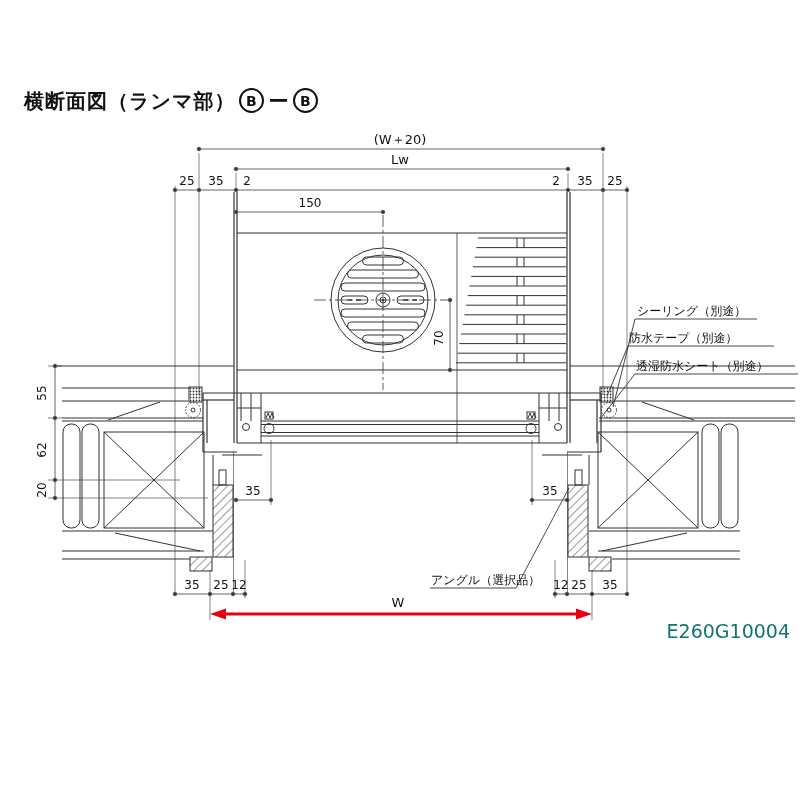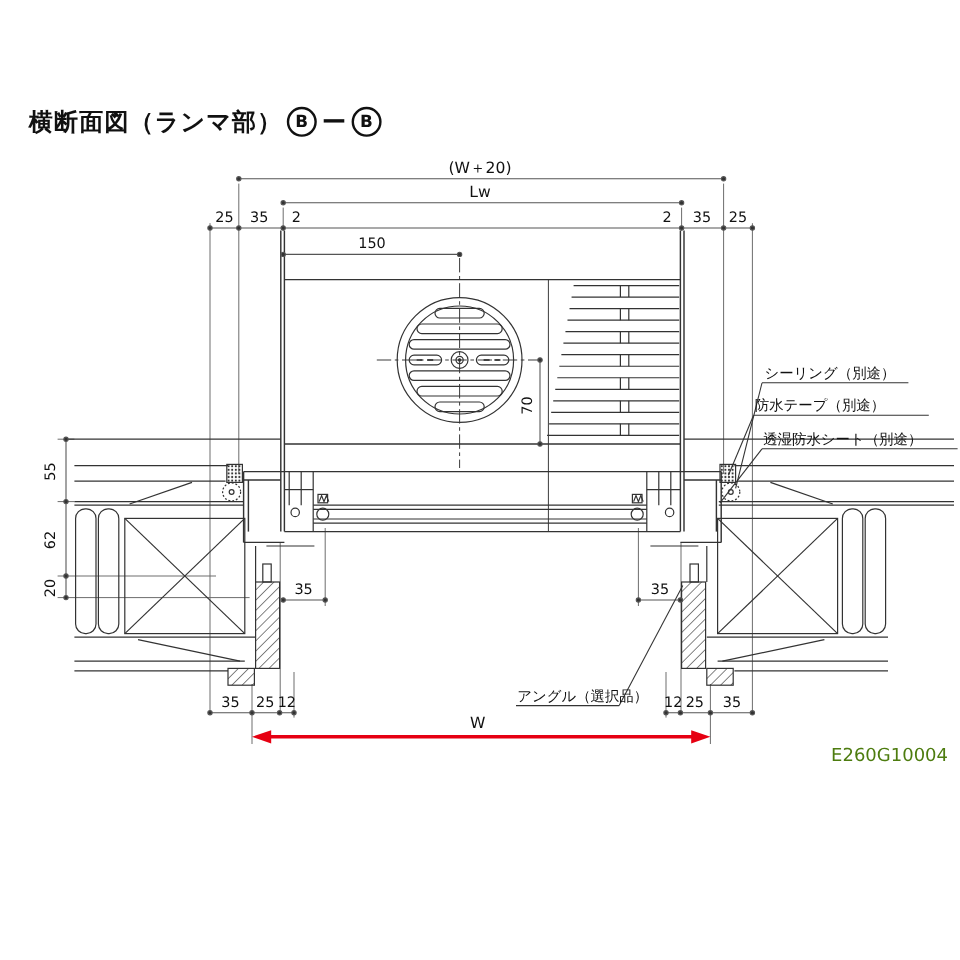--- a/index.html
+++ b/index.html
@@ -1,25 +1,25 @@
 <!DOCTYPE html>
 <html><head>
 <meta charset="utf-8">
 <style>
   html,body{margin:0;padding:0;background:#ffffff;}
   .canvas{position:relative;width:800px;height:800px;background:#fff;overflow:hidden;
           font-family:"DejaVu Sans","Liberation Sans",sans-serif;color:#111;}
   .title{position:absolute;left:24px;top:88px;font-size:20px;font-weight:bold;
-         letter-spacing:1px;display:flex;align-items:center;gap:4px;white-space:nowrap;}
+         letter-spacing:1px;display:flex;gap:4px;white-space:nowrap;}
   .circle-b{display:inline-flex;align-items:center;justify-content:center;
             width:21px;height:21px;border:2px solid #111;border-radius:50%;
             font-size:14px;font-weight:bold;line-height:1;}
   .dash{font-weight:bold;}
   .drawing-no{position:absolute;left:655px;top:620px;width:135px;text-align:right;
-              font-size:15px;color:#4d7c0f;}
+              font-size:19px;color:#0f766e;}
   svg text{font-family:"DejaVu Sans","Liberation Sans",sans-serif;fill:#111;}
   .dimtxt{font-size:12px;}
   .dimtxt-lg{font-size:13px;}
   .callout{font-size:12px;}
 </style>
 </head>
 <body>
 
 <div class="canvas">
 

